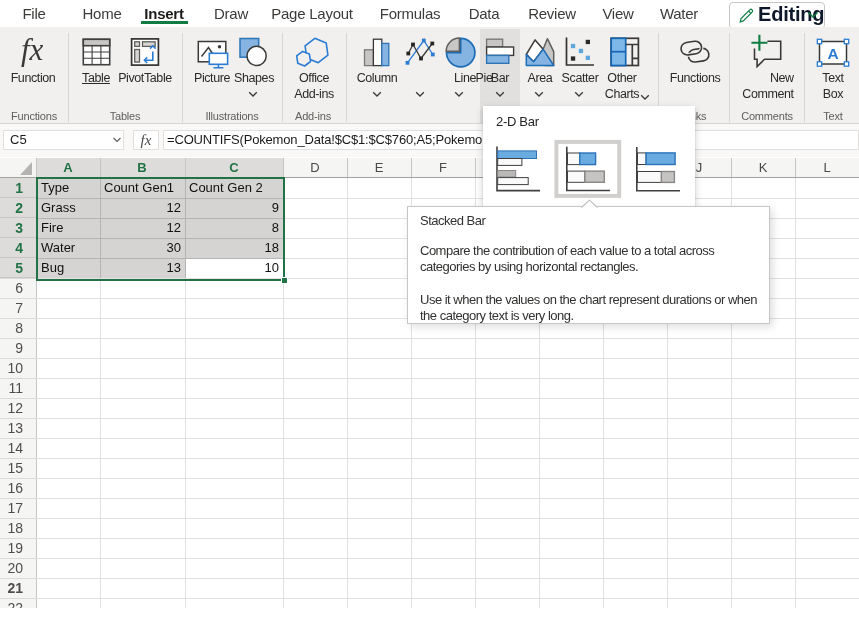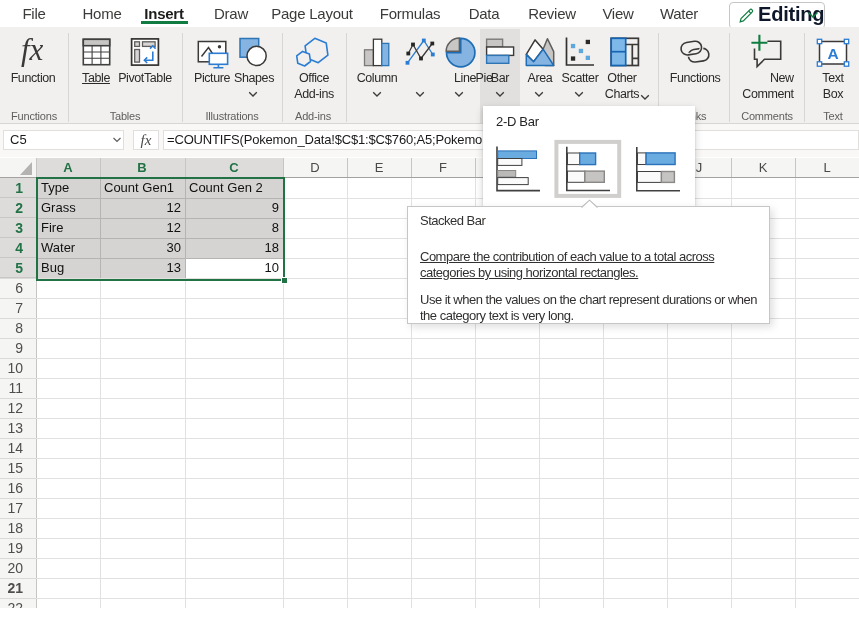--- a/index.html
+++ b/index.html
@@ -366,16 +366,16 @@
       <rect x="178.4" y="65.5" width="13" height="10.9" fill="#c6c4c2" stroke="#8a8886" stroke-width="1.4"></rect>
     </g>
   </svg>
 
   <div class="abs" style="left:407px;top:206px;width:363px;height:118px;background:#fff;border:1px solid #c8c6c4;box-sizing:border-box;box-shadow:3px 3px 8px rgba(0,0,0,0.13);"></div>
   <svg class="abs" style="left:581px;top:199px;" width="17" height="9" viewBox="0 0 17 9">
       <path d="M0 8.5 L8.5 0.8 L17 8.5 Z" fill="#fff"></path>
       <path d="M0.5 8.5 L8.5 1.2 L16.5 8.5" fill="none" stroke="#bdbbb9" stroke-width="1.1"></path>
     </svg>
   <div class="abs" style="left:420px;top:213px;font-size:13px;letter-spacing:-0.5px;color:#323130;">Stacked Bar</div>
-  <div class="abs" style="left:420px;top:249px;font-size:13px;letter-spacing:-0.5px;line-height:16px;color:#323130;white-space:nowrap;text-decoration:underline;">Compare the contribution of each value to a total across<br>categories by using horizontal rectangles.</div>
+  <div class="abs" style="left:420px;top:243px;font-size:13px;letter-spacing:-0.5px;line-height:16px;color:#323130;white-space:nowrap;">Compare the contribution of each value to a total across<br>categories by using horizontal rectangles.</div>
   <div class="abs" style="left:420px;top:292px;font-size:13px;letter-spacing:-0.5px;line-height:16px;color:#323130;white-space:nowrap;">Use it when the values on the chart represent durations or when<br>the category text is very long.</div>
 
 </div>
 
 </body></html>

